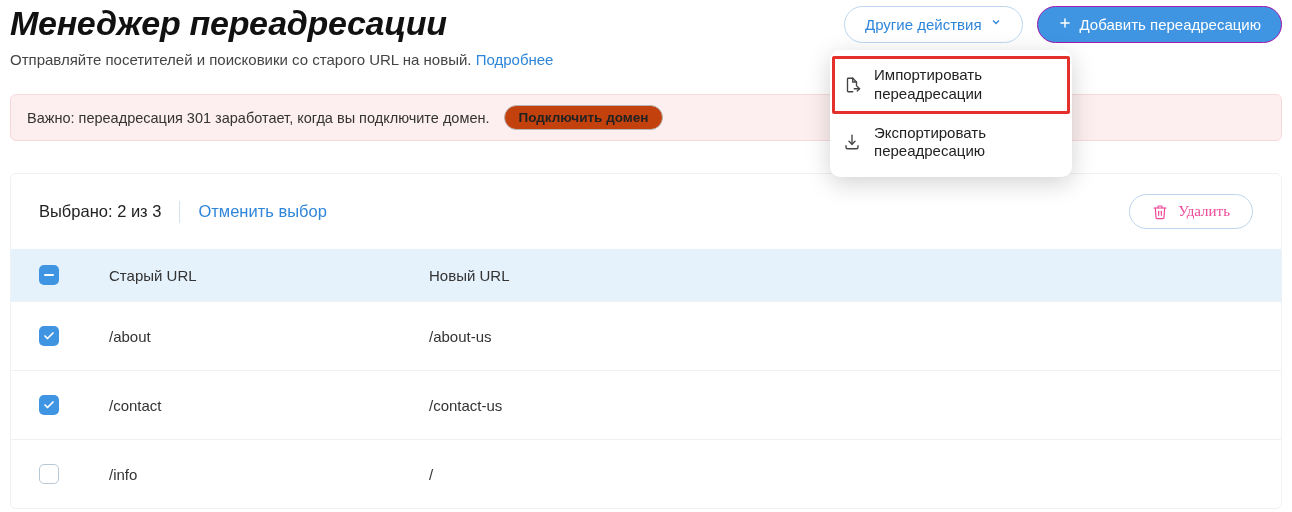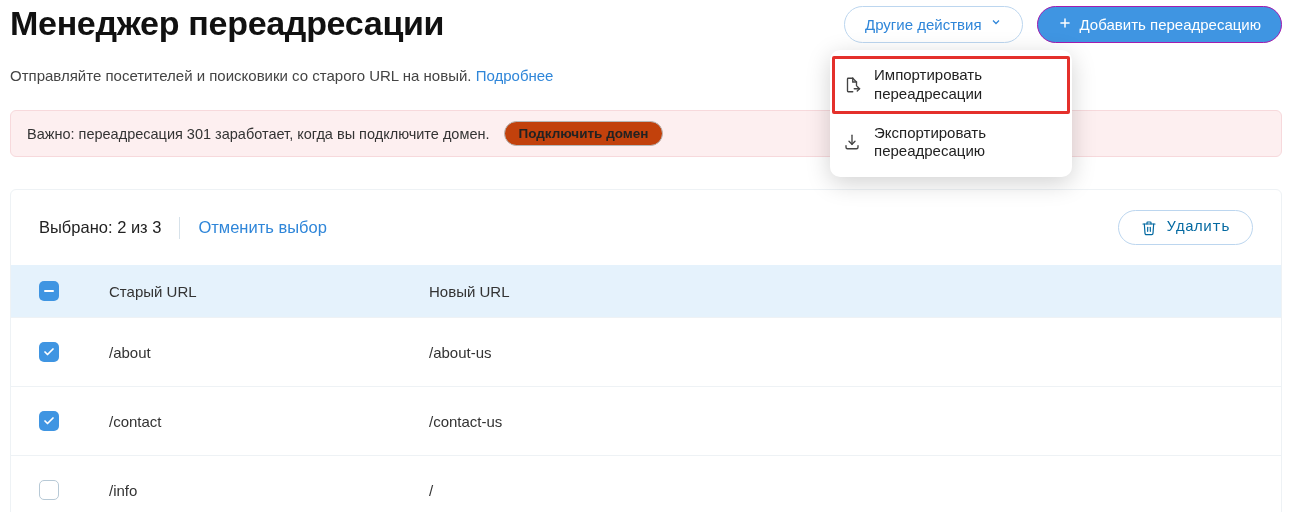--- a/index.html
+++ b/index.html
@@ -19,32 +19,33 @@
     align-items: flex-start;
     justify-content: space-between;
     padding-top: 4px;
   }
   .title {
     font-size: 34px;
     font-weight: 700;
     color: #111;
     margin: 0;
     letter-spacing: -0.3px;
+    font-style: italic;
   }
   .header-actions {
     display: flex;
     gap: 14px;
     align-items: center;
     margin-top: 2px;
     position: relative;
   }
   .subtitle {
     font-size: 15px;
     color: #444;
-    margin-top: 24px;
+    margin-top: 8px;
   }
   .subtitle a {
     color: #2f86d9;
     text-decoration: none;
   }
   .btn {
     display: inline-flex;
     align-items: flex-start;
     gap: 8px;
     border-radius: 22px;
@@ -152,29 +153,29 @@
     font-size: 16.5px;
   }
   .sel-count { color:#222; }
   .sel-divider {
     width:1px; height:22px; background:#d7e2ea;
   }
   .sel-cancel { color:#2f86d9; cursor:pointer; }
   .btn-delete {
     background:#fff;
     border:1px solid #bcd6ef;
-    color:#0369a1;
+    color:#ec4899;
     border-radius:22px;
     padding:8px 22px;
     font-size:15px;
     display:inline-flex;
     align-items:center;
     gap:10px;
     cursor:pointer;
-    font-family:Liberation Mono, monospace;
+    font-family:Liberation Serif, serif;
   }
   .trash { width:16px; height:16px; }
 
   .table-head {
     background:#e5f2fc;
     display:grid;
     grid-template-columns: 70px 320px 1fr;
     align-items:center;
     padding: 16px 28px;
     font-size:15px;

